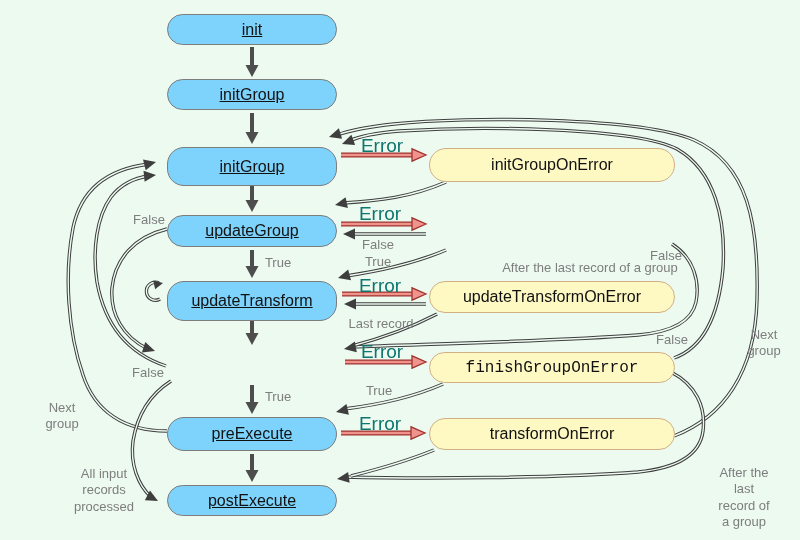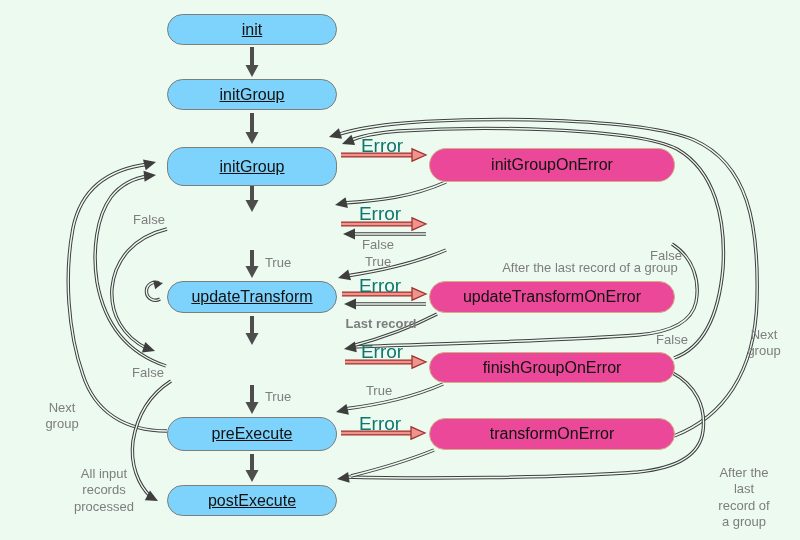--- a/index.html
+++ b/index.html
@@ -2,21 +2,21 @@
 <html><head>
 <meta charset="utf-8">
 <style>
   html,body{margin:0;padding:0;}
   body{background:#edfaf0;font-family:"Liberation Sans","DejaVu Sans",sans-serif;}
   #canvas{position:relative;width:800px;height:540px;background:#edfaf0;overflow:hidden;}
   #arrows{position:absolute;left:0;top:0;pointer-events:none;}
   .node{position:absolute;display:flex;align-items:center;justify-content:center;
         border-radius:17px;font-size:16px;color:#111;box-sizing:border-box;z-index:1;}
   .node.state{background:#7dd3fc;border:1.4px solid #7d7d7d;text-decoration:underline;}
-  .node.error{background:#ec4899;border:1.4px solid #d2af85;}
+  .node.error{background:#fef9c3;border:1.4px solid #d2af85;}
   .lbl{position:absolute;transform:translate(-50%,-50%);white-space:pre-line;
        text-align:center;line-height:1.25;z-index:2;}
   .lbl.gray{color:#7d7d7d;font-size:13px;}
   .lbl.error{color:#0f766e;font-size:19px;}
   .g{fill:none;stroke:#3e3e3e;stroke-width:3.4;}
   .go{fill:none;stroke:#edfaf0;stroke-width:1.4;}
   .d{fill:none;stroke:#4d4d4d;stroke-width:4;}
   .h{fill:#3e3e3e;stroke:none;}
   .dh{fill:#4d4d4d;stroke:none;}
   .ro{fill:none;stroke:#9e332e;stroke-width:4.8;}
@@ -24,26 +24,27 @@
   .rh{fill:#f0938d;stroke:#9e332e;stroke-width:1.3;}
 </style>
 </head>
 <body>
 
 <div id="canvas">
 
   <div class="node state" style="left: 167px; top: 14px; width: 170px; height: 31px;">init</div>
     <div class="node state" style="left: 167px; top: 79px; width: 170px; height: 31px;">initGroup</div>
     <div class="node state" style="left: 167px; top: 147px; width: 170px; height: 39px;">initGroup</div>
-    <div class="node state" style="left: 167px; top: 281px; width: 170px; height: 32px; text-align: right;">updateTransform</div>
+    <div class="node state" style="left: 167px; top: 215px; width: 170px; height: 32px;">updateGroup</div>
+    <div class="node state" style="left: 167px; top: 281px; width: 170px; height: 40px; text-align: right;">updateTransform</div>
     <div class="node state" style="left: 167px; top: 417px; width: 170px; height: 34px;">preExecute</div>
     <div class="node state" style="left: 167px; top: 485px; width: 170px; height: 31px;">postExecute</div>
     <div class="node error" style="left: 429px; top: 148px; width: 246px; height: 34px;">initGroupOnError</div>
     <div class="node error" style="left: 429px; top: 281px; width: 246px; height: 32px;">updateTransformOnError</div>
-    <div class="node error" style="left: 429px; top: 352px; width: 246px; height: 31px;">finishGroupOnError</div>
+    <div class="node error" style="left: 429px; top: 352px; width: 246px; height: 31px; font-family: Liberation Mono, monospace;">finishGroupOnError</div>
     <div class="node error" style="left: 429px; top: 418px; width: 246px; height: 32px;">transformOnError</div>
     <svg id="arrows" width="800" height="540" viewBox="0 0 800 540">
 
     <g>
       <path class="d" d="M252,47 V66"></path>
         <path class="dh" d="M0,0 L-12,6.5 L-12,-6.5 Z" transform="translate(252,77) rotate(90)"></path>
       <path class="d" d="M252,113 V133"></path>
         <path class="dh" d="M0,0 L-12,6.5 L-12,-6.5 Z" transform="translate(252,144) rotate(90)"></path>
       <path class="d" d="M252,184 V201"></path>
         <path class="dh" d="M0,0 L-12,6.5 L-12,-6.5 Z" transform="translate(252,212) rotate(90)"></path>
@@ -158,21 +159,21 @@
   </svg>
 <div class="lbl error" style="left: 382px; top: 146px;">Error</div>
     <div class="lbl error" style="left: 380px; top: 214px;">Error</div>
     <div class="lbl error" style="left: 380px; top: 286px;">Error</div>
     <div class="lbl error" style="left: 382px; top: 352px;">Error</div>
     <div class="lbl error" style="left: 380px; top: 424px;">Error</div>
     <div class="lbl gray" style="left: 149px; top: 220px;">False</div>
     <div class="lbl gray" style="left: 378px; top: 245px;">False</div>
     <div class="lbl gray" style="left: 378px; top: 262px;">True</div>
     <div class="lbl gray" style="left: 278px; top: 263px;">True</div>
-    <div class="lbl gray" style="left: 381px; top: 324px; font-weight: bold;">Last record</div>
+    <div class="lbl gray" style="left: 381px; top: 324px;">Last record</div>
     <div class="lbl gray" style="left: 666px; top: 256px;">False</div>
     <div class="lbl gray" style="left: 590px; top: 268px;">After the last record of a group</div>
     <div class="lbl gray" style="left: 148px; top: 373px;">False</div>
     <div class="lbl gray" style="left: 672px; top: 340px;">False</div>
     <div class="lbl gray" style="left: 379px; top: 391px;">True</div>
     <div class="lbl gray" style="left: 278px; top: 397px;">True</div>
     <div class="lbl gray" style="left: 62px; top: 416px;">Next
 group</div>
     <div class="lbl gray" style="left: 764px; top: 343px;">Next
 group</div>

